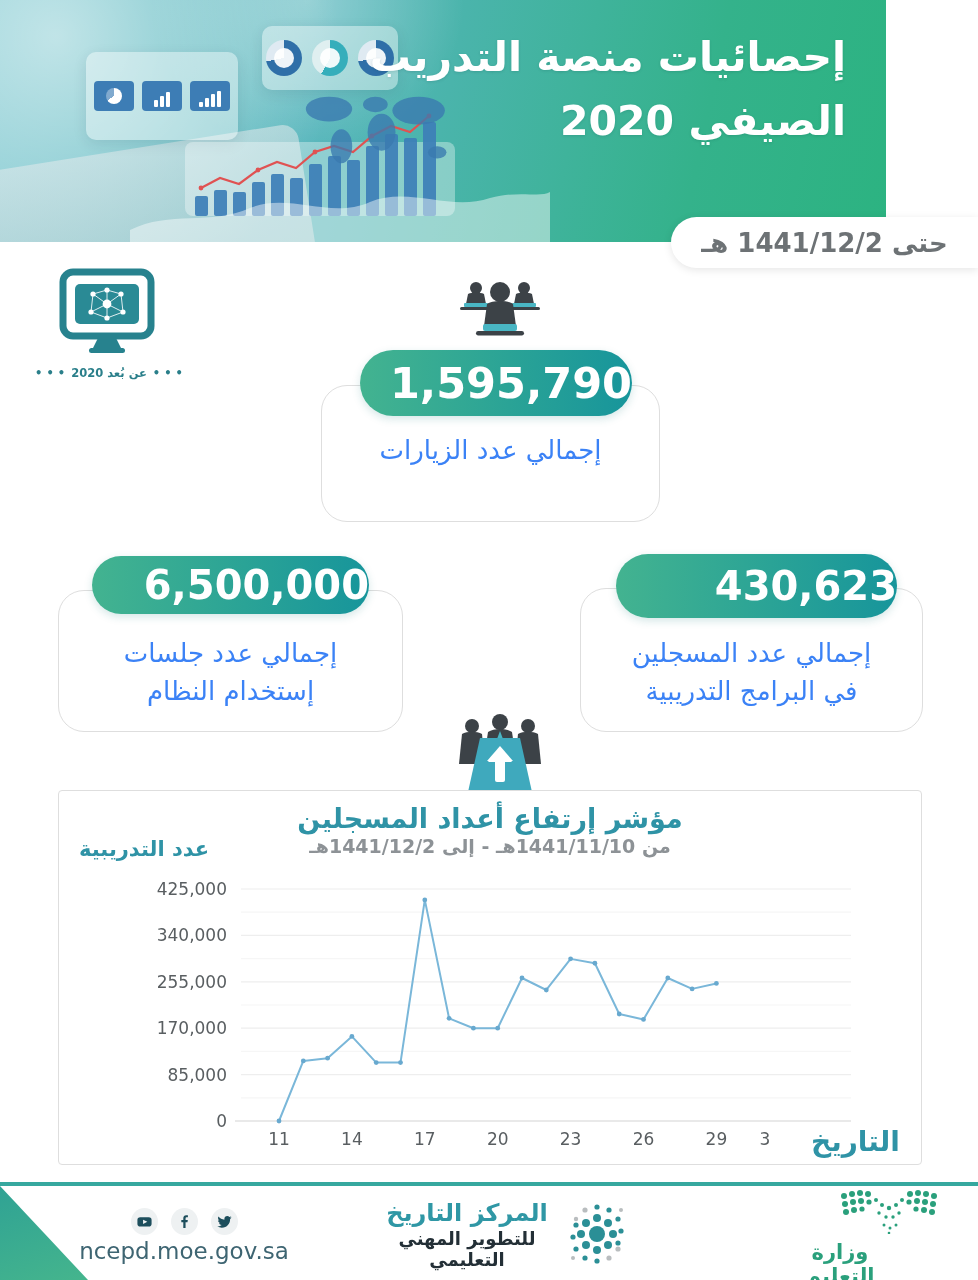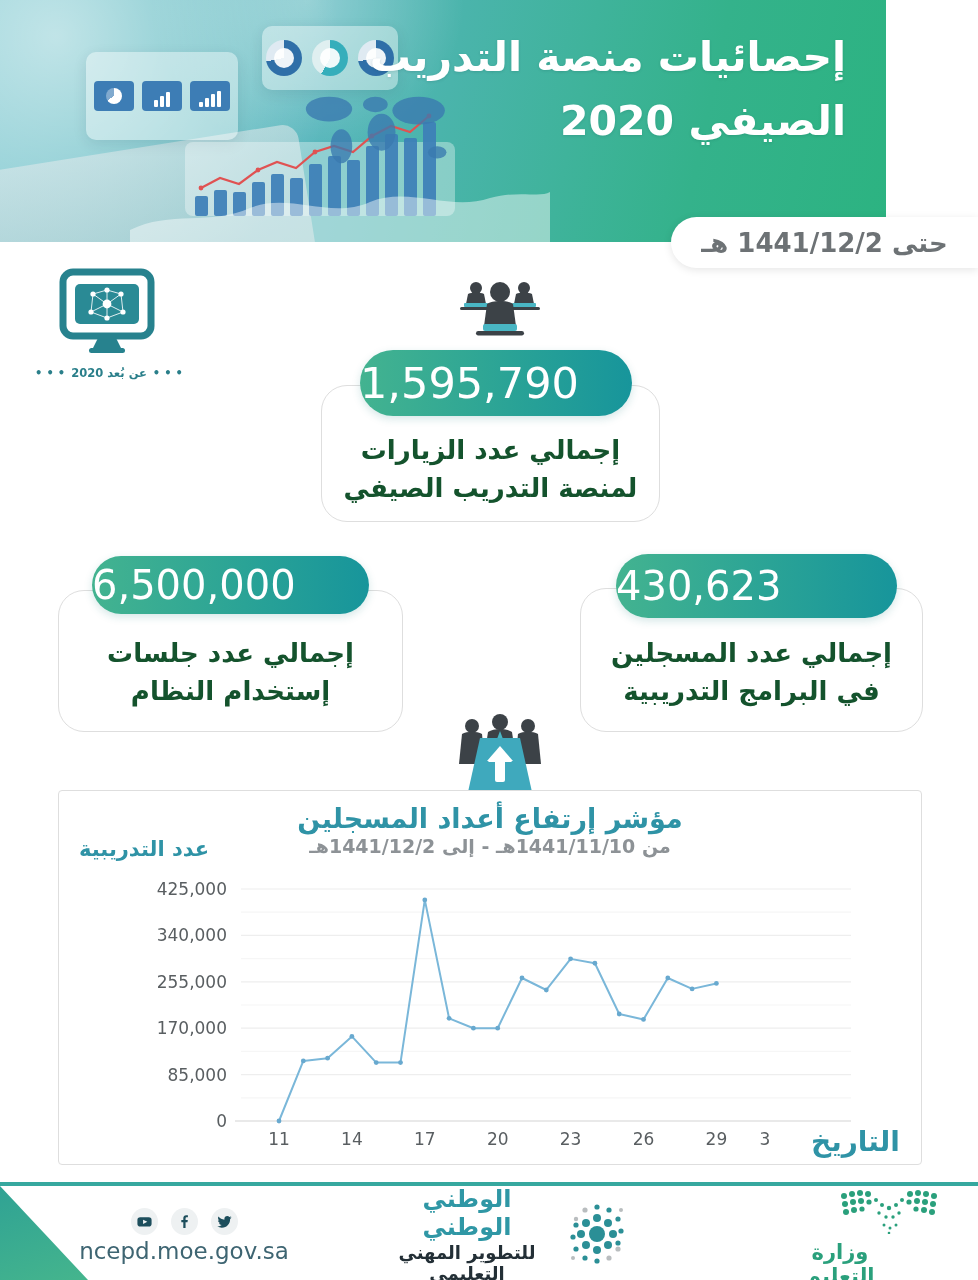--- a/index.html
+++ b/index.html
@@ -42,23 +42,23 @@
   
   .brand { position:absolute; left:30px; top:264px; width:158px; text-align:center; }
   .brand-title { font-size:20px; font-weight:bold; color:#1f7e8c; direction:rtl; margin-top:2px; }
   .brand-sub { display:flex; align-items:center; justify-content:center; gap:6px; margin-top:2px;
                font-size:11.5px; color:#2a7f8a; font-weight:bold; }
   .brand-sub .mid { direction:rtl; }
 
   
   .card { position:absolute; background:#ffffff; border:1.5px solid #dedede; border-radius:26px; }
   .pill { position:absolute; background:linear-gradient(90deg,#43b390 0%,#2aa396 55%,#17959b 100%);
-          border-radius:40px; display:flex; align-items:center; justify-content:flex-start;
-          color:#ffffff; font-weight:normal; box-shadow:0 3px 8px rgba(20,120,120,.18); }
-  .card-label { direction:rtl; text-align:center; color:#14532d; font-weight:bold; font-size:26px; line-height:1.45; }
+          border-radius:40px; display:flex; align-items:center; justify-content:flex-end;
+          color:#ffffff; font-weight:bold; box-shadow:0 3px 8px rgba(20,120,120,.18); }
+  .card-label { direction:rtl; text-align:center; color:#3b82f6; font-weight:normal; font-size:26px; line-height:1.45; }
 
   .card-visits { left:321px; top:385px; width:339px; height:137px; }
   .pill-visits { left:360px; top:350px; width:272px; height:66px; font-size:43px; }
   .lbl-visits  { margin-top:46px; }
 
   .card-sessions { left:58px; top:590px; width:345px; height:142px; }
   .pill-sessions { left:92px; top:556px; width:277px; height:58px; font-size:40px; }
   .lbl-sessions  { margin-top:44px; }
 
   .card-reg { left:580px; top:588px; width:343px; height:144px; }
@@ -230,21 +230,20 @@
     </g>
   <circle cx="50" cy="22" r="10" fill="#3c4247"></circle>
   <path d="M37,34 C42,30 58,30 63,34 L66,56 L34,56 Z" fill="#3c4247"></path>
   <rect x="33" y="54" width="34" height="7" rx="2" fill="#49b6c4"></rect>
   <rect x="26" y="61" width="48" height="4.5" rx="2.2" fill="#3c4247"></rect>
 </svg>
 
 <div class="card card-visits">
   <div class="card-label lbl-visits">
     <div>إجمالي عدد الزيارات</div>
-    <div>لمنصة التدريب الصيفي</div>
   </div>
 </div>
 <div class="pill pill-visits">
   <span>1,595,790</span>
 </div>
 
 <div class="card card-sessions">
   <div class="card-label lbl-sessions">
     <div>إجمالي عدد جلسات</div>
     <div>إستخدام النظام</div>
@@ -354,21 +353,21 @@
   <div class="social">
     <svg width="17" height="17" viewBox="0 0 24 24">
       <path d="M22,6.3c-.7.3-1.5.5-2.3.6.8-.5,1.5-1.3,1.8-2.2-.8.5-1.6.8-2.6,1-.7-.8-1.8-1.3-3-1.3-2.3,0-4.1,1.8-4.1,4.1,0,.3,0,.6.1.9-3.4-.2-6.4-1.8-8.4-4.3-.4.6-.6,1.3-.6,2.1,0,1.4.7,2.7,1.8,3.4-.7,0-1.3-.2-1.9-.5v.1c0,2,1.4,3.6,3.3,4-.3.1-.7.1-1.1.1-.3,0-.5,0-.8-.1.5,1.6,2,2.8,3.8,2.8-1.4,1.1-3.2,1.8-5.1,1.8h-1c1.8,1.2,4,1.9,6.3,1.9,7.5,0,11.7-6.3,11.7-11.7v-.5C20.8,7.9,21.5,7.2,22,6.3z" fill="#1d4e5c"></path>
       </svg>
   </div>
 </div>
 <div class="footer-url">ncepd.moe.gov.sa</div>
 
 <div class="ncepd">
   <div class="ncepd-text">
-    <div class="ncepd-l1">الوطني الوطني</div>
+    <div class="ncepd-l1">المركز التاريخ</div>
     <div class="ncepd-l2">للتطوير المهني التعليمي</div>
   </div>
   <svg width="62" height="72" viewBox="0 0 62 72">
     <g fill="#2b8f96">
       <circle cx="31" cy="36" r="8"></circle>
       <circle cx="31" cy="20" r="4"></circle>
         <circle cx="42" cy="25" r="4"></circle>
         <circle cx="47" cy="36" r="4"></circle>
       <circle cx="42" cy="47" r="4"></circle>
         <circle cx="31" cy="52" r="4"></circle>

